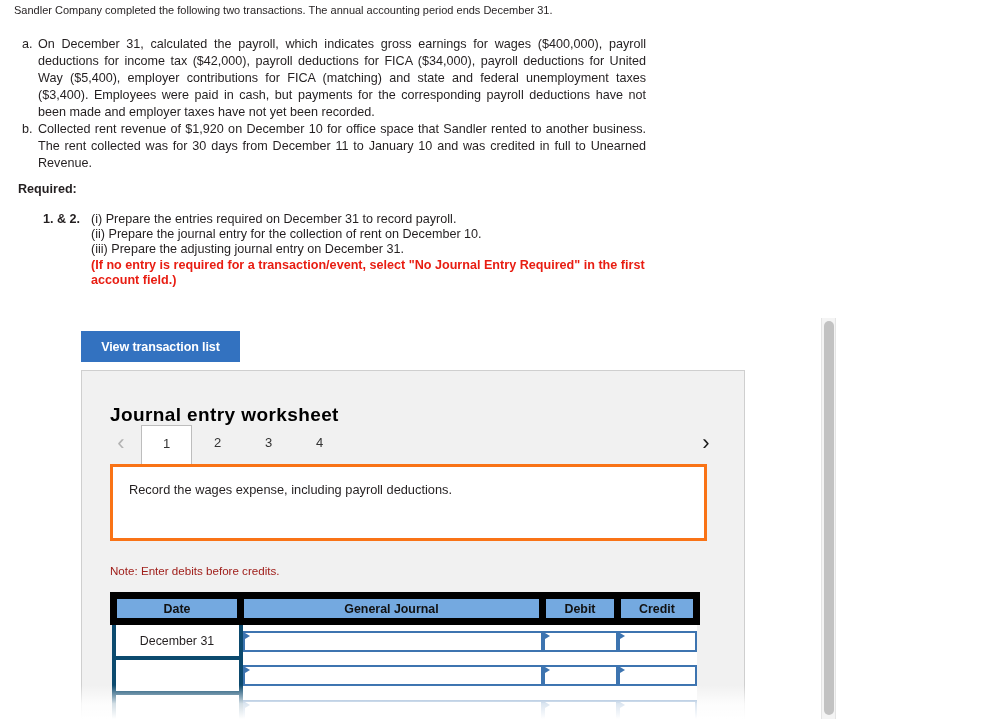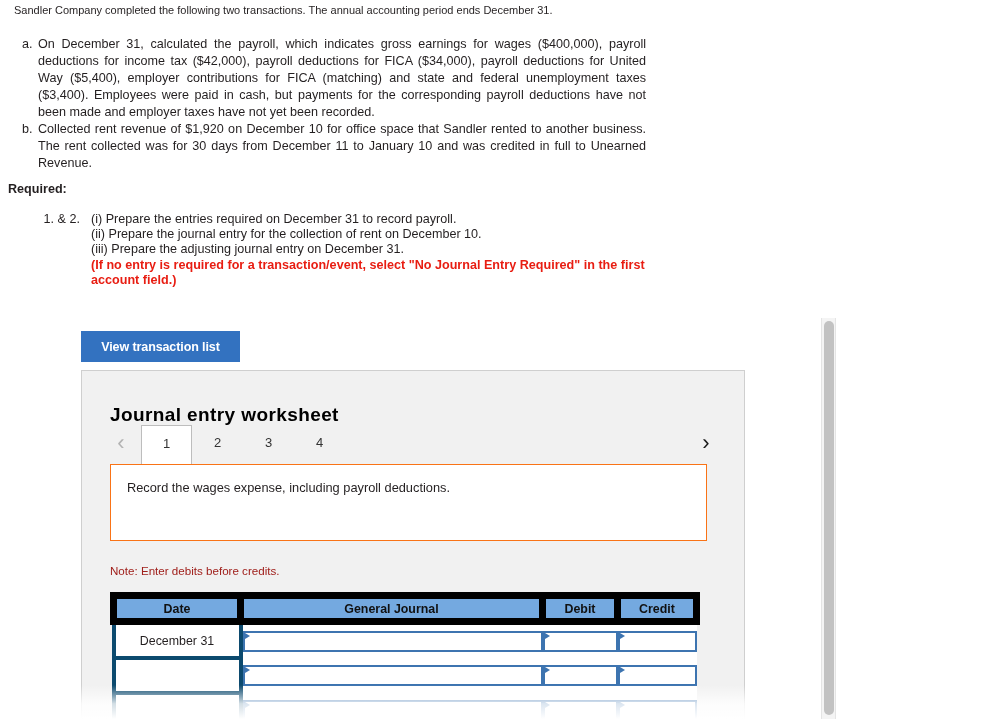--- a/index.html
+++ b/index.html
@@ -46,39 +46,39 @@
   .abc-marker {
     position: absolute;
     left: 8px;
     top: 0;
     width: 16px;
     text-align: left;
   }
 
   .required-label {
     position: absolute;
-    left: 8px;
+    left: 18px;
     top: 182px;
     font-size: 12.6px;
     font-weight: bold;
   }
 
   .req-block {
     position: absolute;
     left: 14px;
     top: 212px;
     width: 640px;
     font-size: 12.6px;
     line-height: 15.2px;
   }
   .req-num {
     position: absolute;
     left: 8px;
     top: 0px;
-    font-weight: normal;
+    font-weight: bold;
     width: 58px;
     text-align: right;
   }
   .req-body {
     margin-left: 77px;
   }
   .req-sub {
     display: block;
   }
   .req-warning {
@@ -179,21 +179,21 @@
   .tab-4 { left: 184px; }
 
   
   .instr-box {
     position: absolute;
     left: 28px;
     top: 93px;
     width: 597px;
     height: 77px;
     background: #ffffff;
-    border: 1px solid #f97316;
+    border: 3px solid #f97316;
     box-sizing: border-box;
   }
   .instr-text {
     position: absolute;
     left: 16px;
     top: 15px;
     font-size: 12.8px;
     color: #231f20;
   }
 

